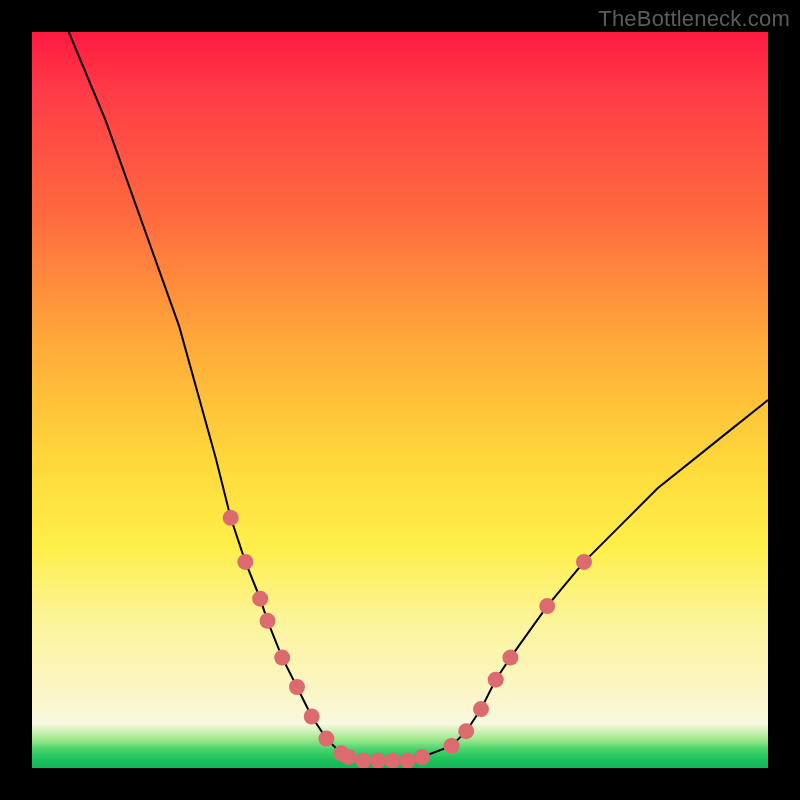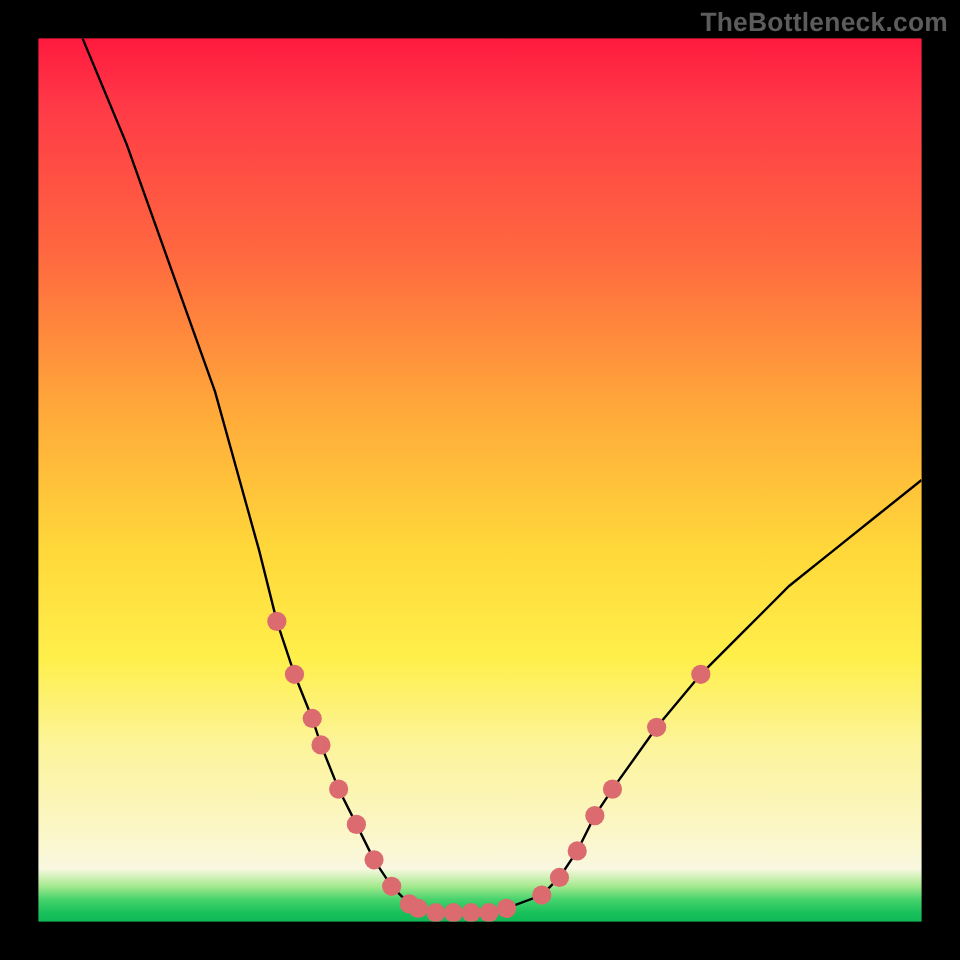--- a/index.html
+++ b/index.html
@@ -42,21 +42,21 @@
       #19c05a 99%,
       #0fb956 100%
     );
   }
   .watermark {
     position: absolute;
     top: 6px;
     right: 10px;
     color: #5c5c5c;
     font-size: 22px;
-    font-weight: 700;
+    font-weight: 400;
     letter-spacing: 0.2px;
     user-select: none;
   }
   svg.curve {
     position: absolute;
     top: 0;
     left: 0;
     width: 736px;
     height: 736px;
   }

